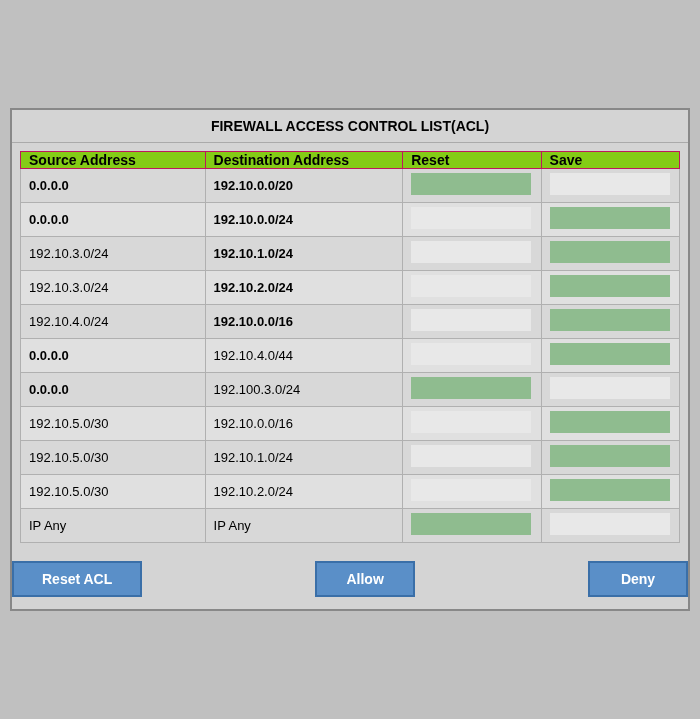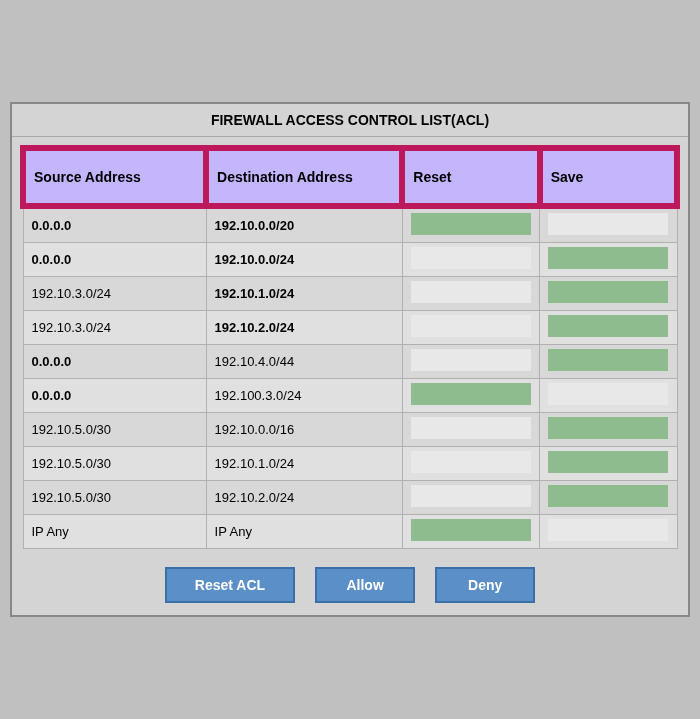--- a/index.html
+++ b/index.html
@@ -29,27 +29,27 @@
     }
     .table-container {
       padding: 8px;
     }
     table {
       width: 100%;
       border-collapse: collapse;
       background: #d4d4d4;
     }
     thead tr th {
-      background: #c4b5fd;
+      background: #84cc16;
       color: #000;
       font-weight: bold;
       font-size: 14px;
-      padding: 18px 8px;
+      padding: 0 8px;
       text-align: left;
-      border: 6px solid #be185d;
+      border: 1px solid #be185d;
     }
     tbody tr {
       background: #e0e0e0;
     }
     tbody tr:nth-child(odd) {
       background: #d8d8d8;
     }
     tbody tr td {
       padding: 7px 8px;
       border: 1px solid #b0b0b0;
@@ -71,37 +71,37 @@
       width: 140px;
       padding: 4px 8px !important;
     }
     .action-box {
       width: 120px;
       height: 22px;
       display: inline-block;
     }
     .footer {
       display: flex;
-      justify-content: center;
+      justify-content: space-between;
       gap: 20px;
       padding: 10px 0 12px 0;
       background: #d4d4d4;
     }
     .footer-btn {
       background: #5a8fc8;
       color: #fff;
       font-weight: bold;
       font-size: 14px;
       border: 2px solid #3a6fa8;
       padding: 8px 28px;
       cursor: pointer;
       min-width: 100px;
     }
     .col-src { width: 28%; }
-    .col-dst { width: 30%; border-radius: 8px; }
+    .col-dst { width: 30%; }
     .col-deny { width: 21%; }
     .col-allow { width: 21%; }
   </style>
 </head>
 <body>
 
 <div class="window">
   <div class="title-bar">
     <span>FIREWALL ACCESS CONTROL LIST(ACL)</span>
   </div>
@@ -130,20 +130,26 @@
           </tr>
           <tr>
             <td>192.10.3.0/24</td>
             <td class="bold-text">192.10.1.0/24</td>
             <td class="action-cell"><div class="action-box cell-light"></div></td>
             <td class="action-cell"><div class="action-box cell-green"></div></td>
           </tr>
           <tr>
             <td>192.10.3.0/24</td>
             <td class="bold-text">192.10.2.0/24</td>
+            <td class="action-cell"><div class="action-box cell-light"></div></td>
+            <td class="action-cell"><div class="action-box cell-green"></div></td>
+          </tr>
+          <tr>
+            <td>192.10.4.0/24</td>
+            <td class="bold-text">192.10.0.0/16</td>
             <td class="action-cell"><div class="action-box cell-light"></div></td>
             <td class="action-cell"><div class="action-box cell-green"></div></td>
           </tr>
           <tr>
             <td class="bold-text">0.0.0.0</td>
             <td>192.10.4.0/44</td>
             <td class="action-cell"><div class="action-box cell-light"></div></td>
             <td class="action-cell"><div class="action-box cell-green"></div></td>
           </tr>
           <tr>

